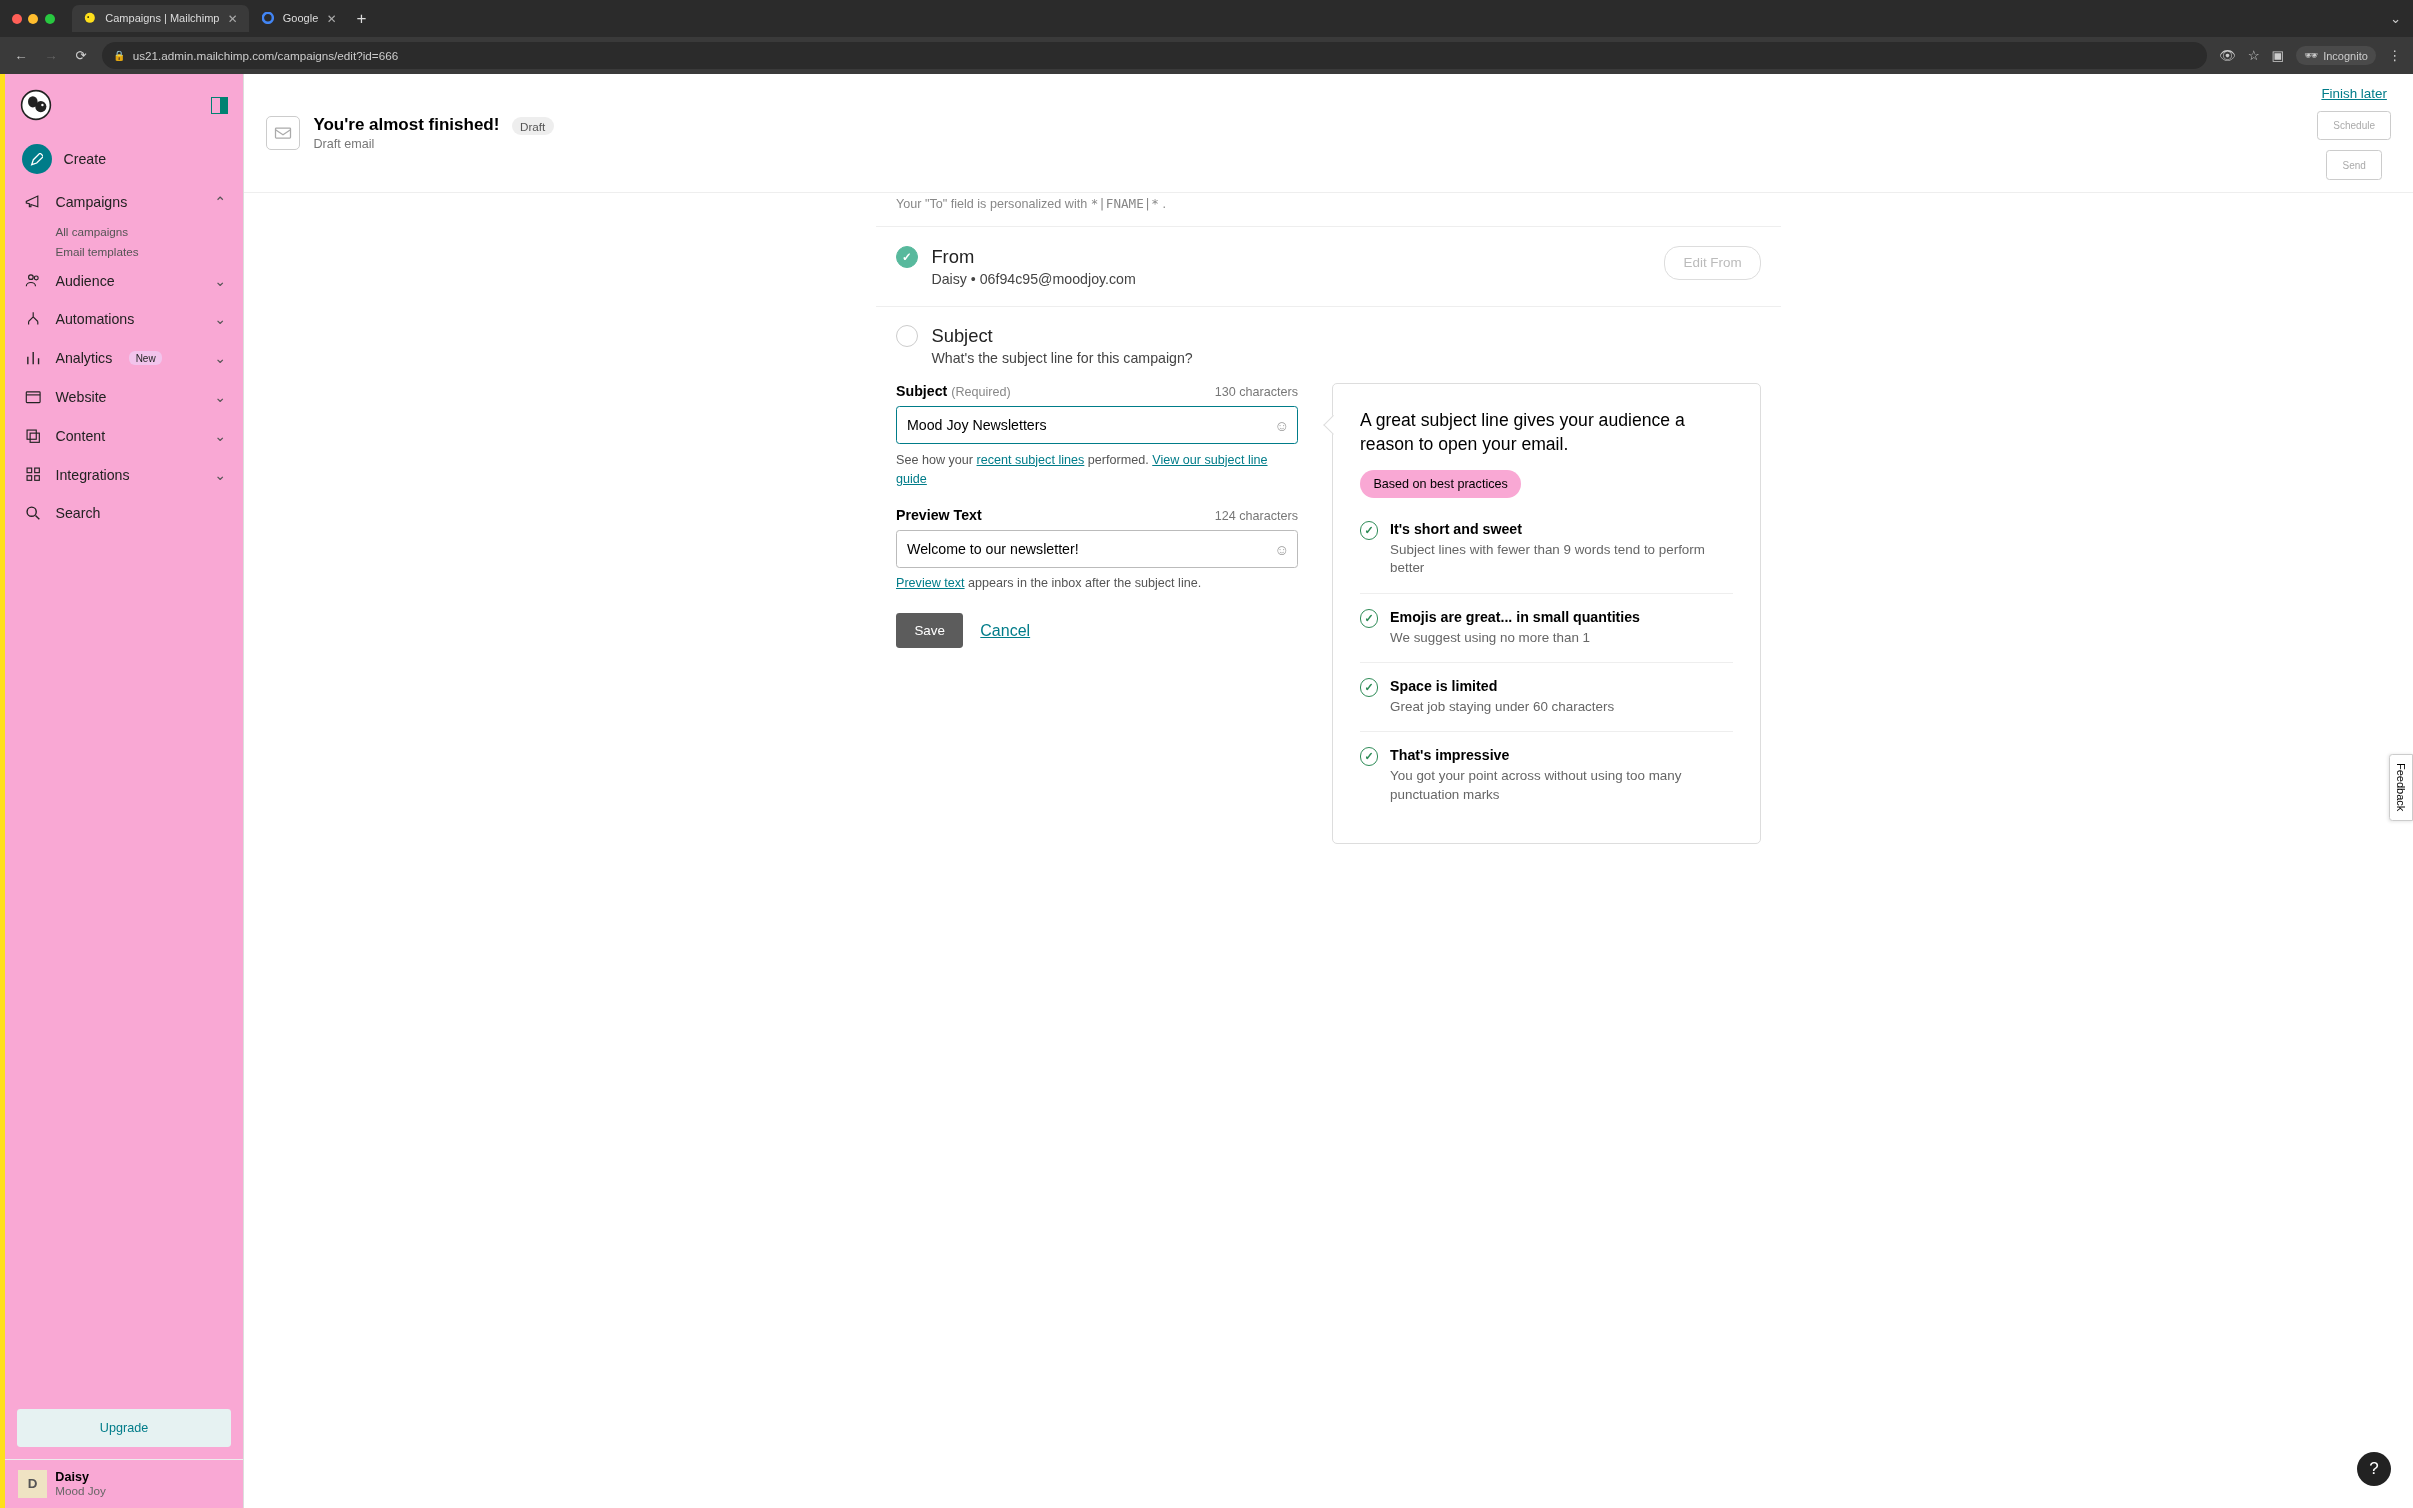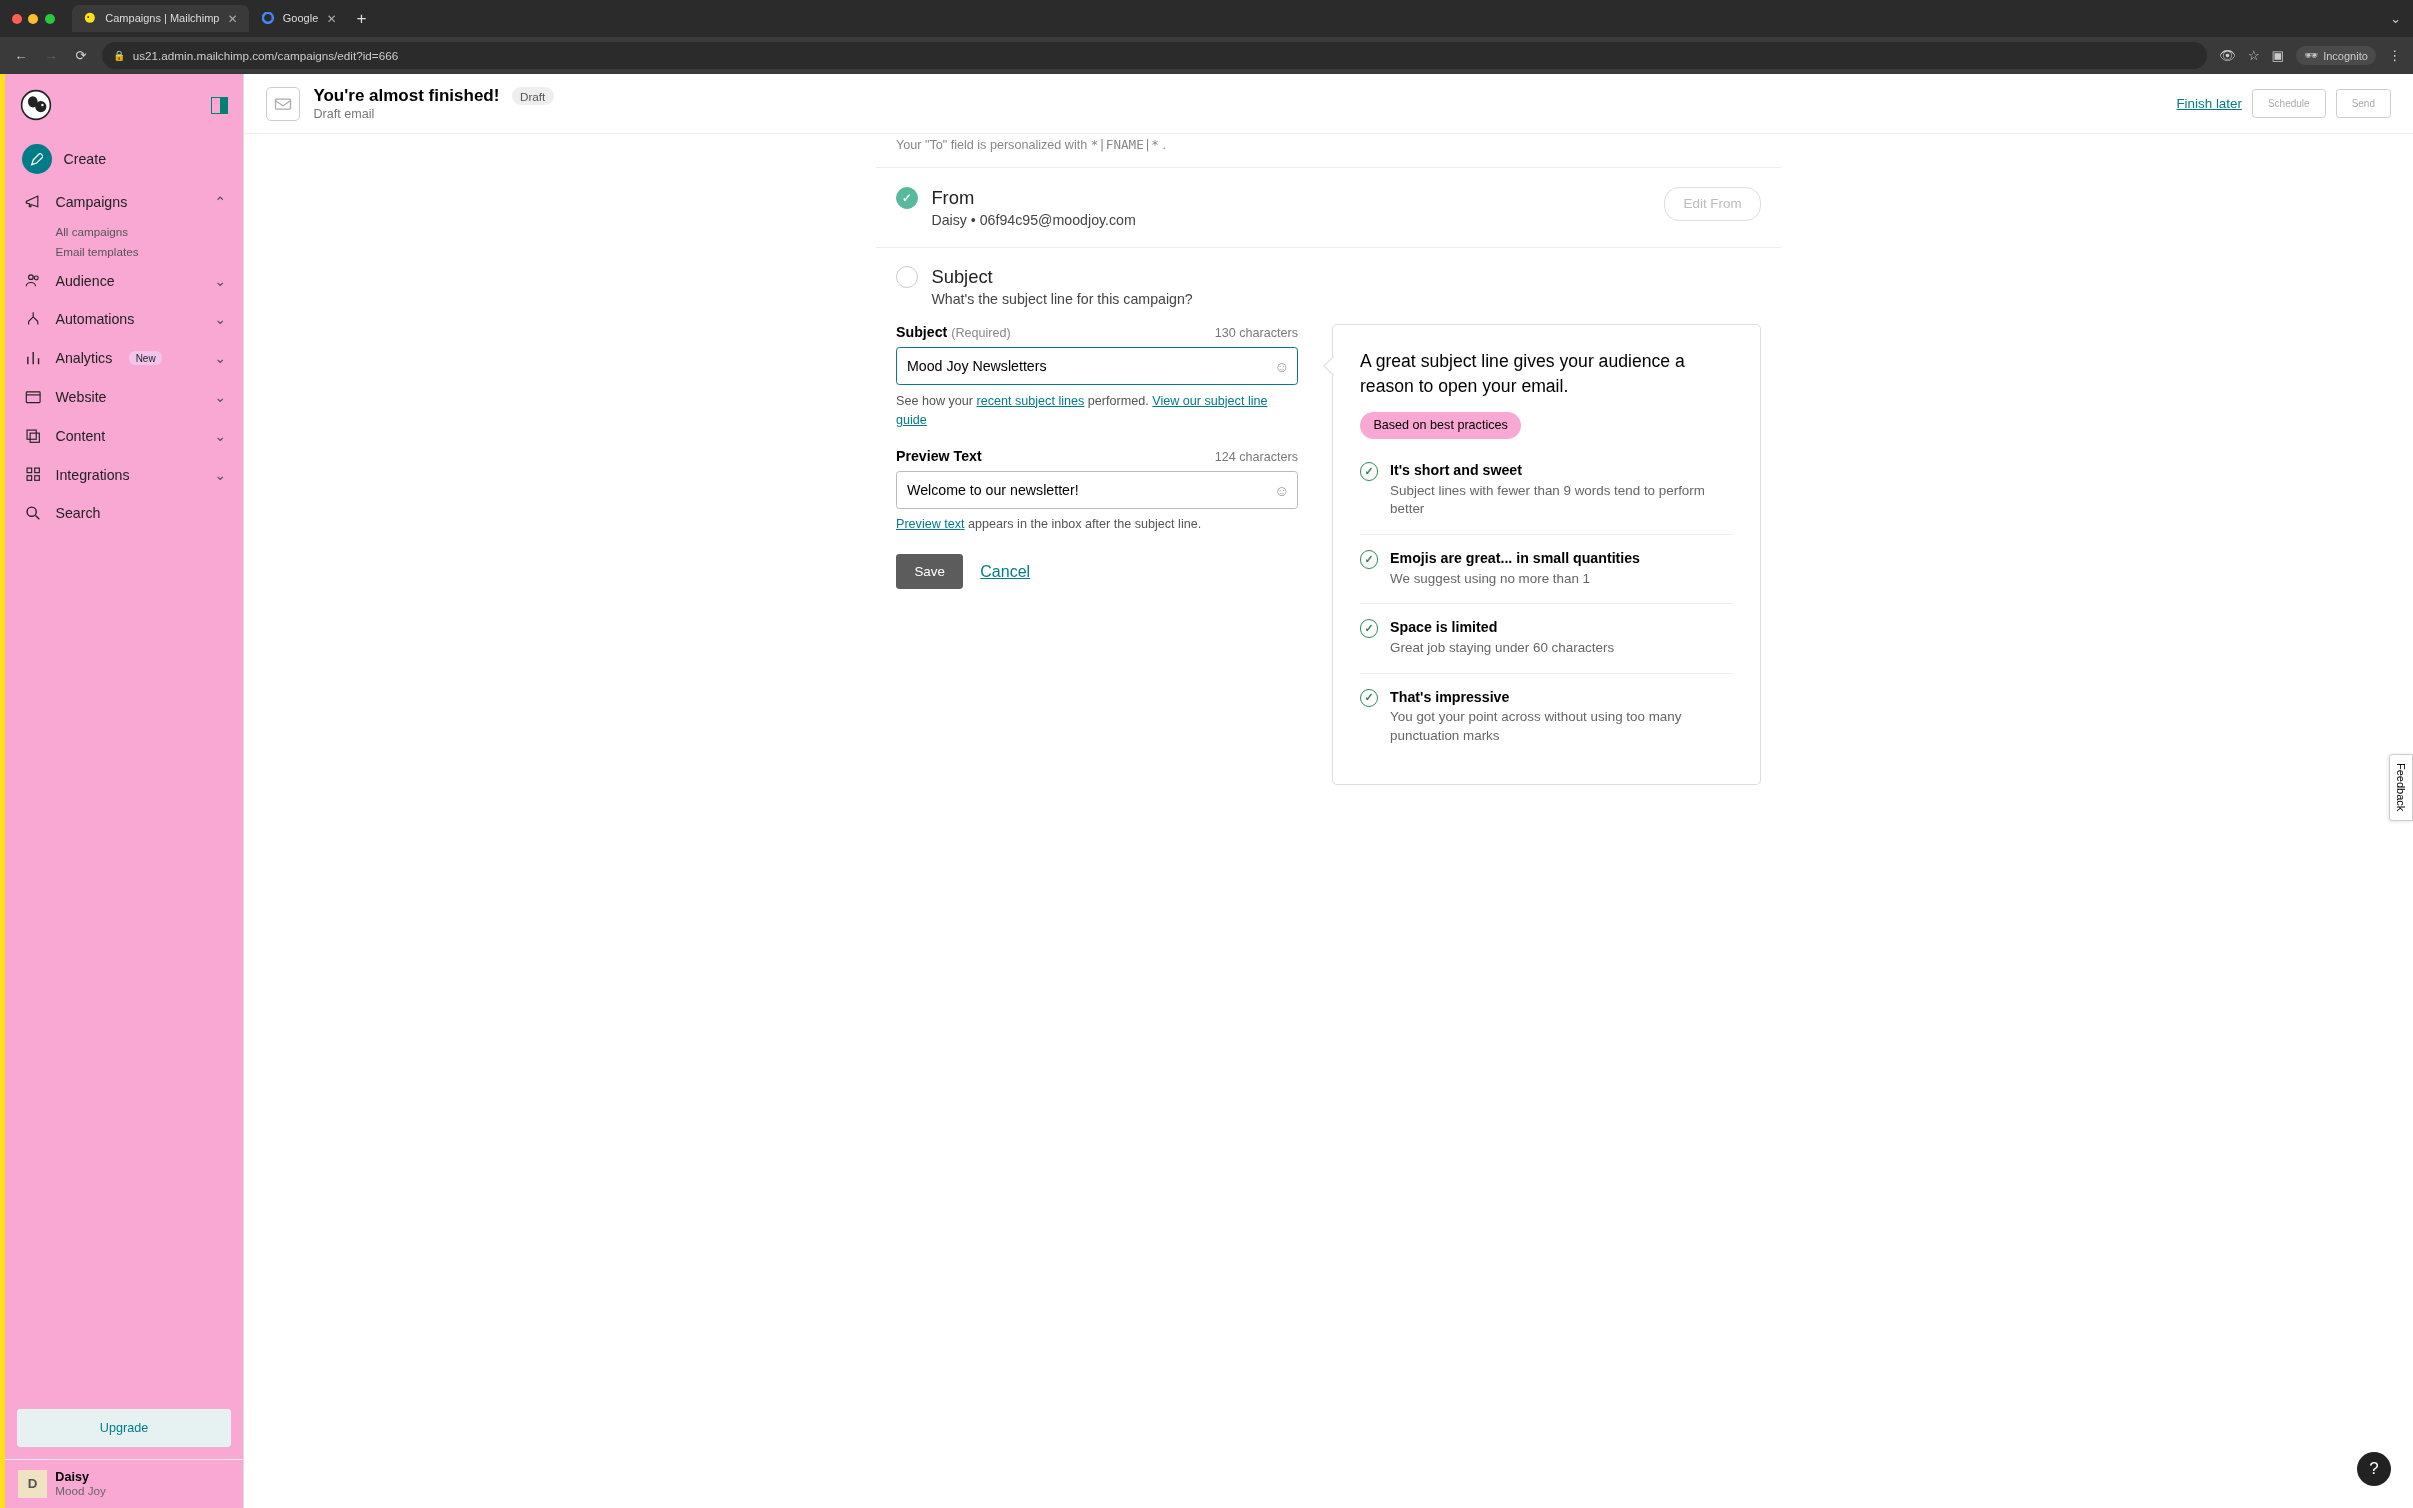--- a/index.html
+++ b/index.html
@@ -50,21 +50,21 @@
 .user-box { display:flex; align-items:center; gap:8.4px; padding:10px 13.4px; border-top:0.8px solid #eee; }
 .avatar { width:28.5px; height:28.5px; background:#efe3c3; display:flex; align-items:center; justify-content:center; font-weight:600; color:#555; }
 
 
 .main { flex:1; display:flex; flex-direction:column; position:relative; }
 .page-header { display:flex; align-items:center; padding:11.7px 22px; border-bottom:0.8px solid #eee; gap:13.4px; background:#fff; }
 .env-icon { width:34px; height:34px; border:0.8px solid #ccc; border-radius:5px; display:flex; align-items:center; justify-content:center; color:#888; }
 .header-titles h2 { font-size:17px; font-weight:600; display:inline; }
 .draft-badge { background:#eee; color:#555; font-size:11.7px; padding:2.5px 8.4px; border-radius:11.7px; margin-left:8.4px; }
 .header-titles .sub { color:#777; font-size:12.6px; margin-top:1.7px; }
-.header-actions { margin-left:auto; display:flex; gap:10px; align-items:center; }
+.header-actions { margin-left:auto; display:flex; gap:10px; align-items:center;flex-direction:column; }
 .link-action { color:#007c89; font-size:13.4px; text-decoration:underline; }
 .btn-outline { border:0.8px solid #ccc; background:#fff; color:#aaa; padding:8.4px 15px; border-radius:3.4px; font-size:10px; }
 
 .content { flex:1; overflow:auto; padding: 0 25px 34px; position:relative; }
 .card-strip { background:#fff; margin: 0 auto; max-width: 905px; }
 
 .hint-row { color:#888; font-size:12.6px; padding: 3.4px 20px 15px; }
 .hint-row .tag { color:#888; font-family:monospace; }
 
 .section { border-top:0.8px solid #eee; padding:18.4px 20px; display:flex; gap:13.4px; position:relative; }

